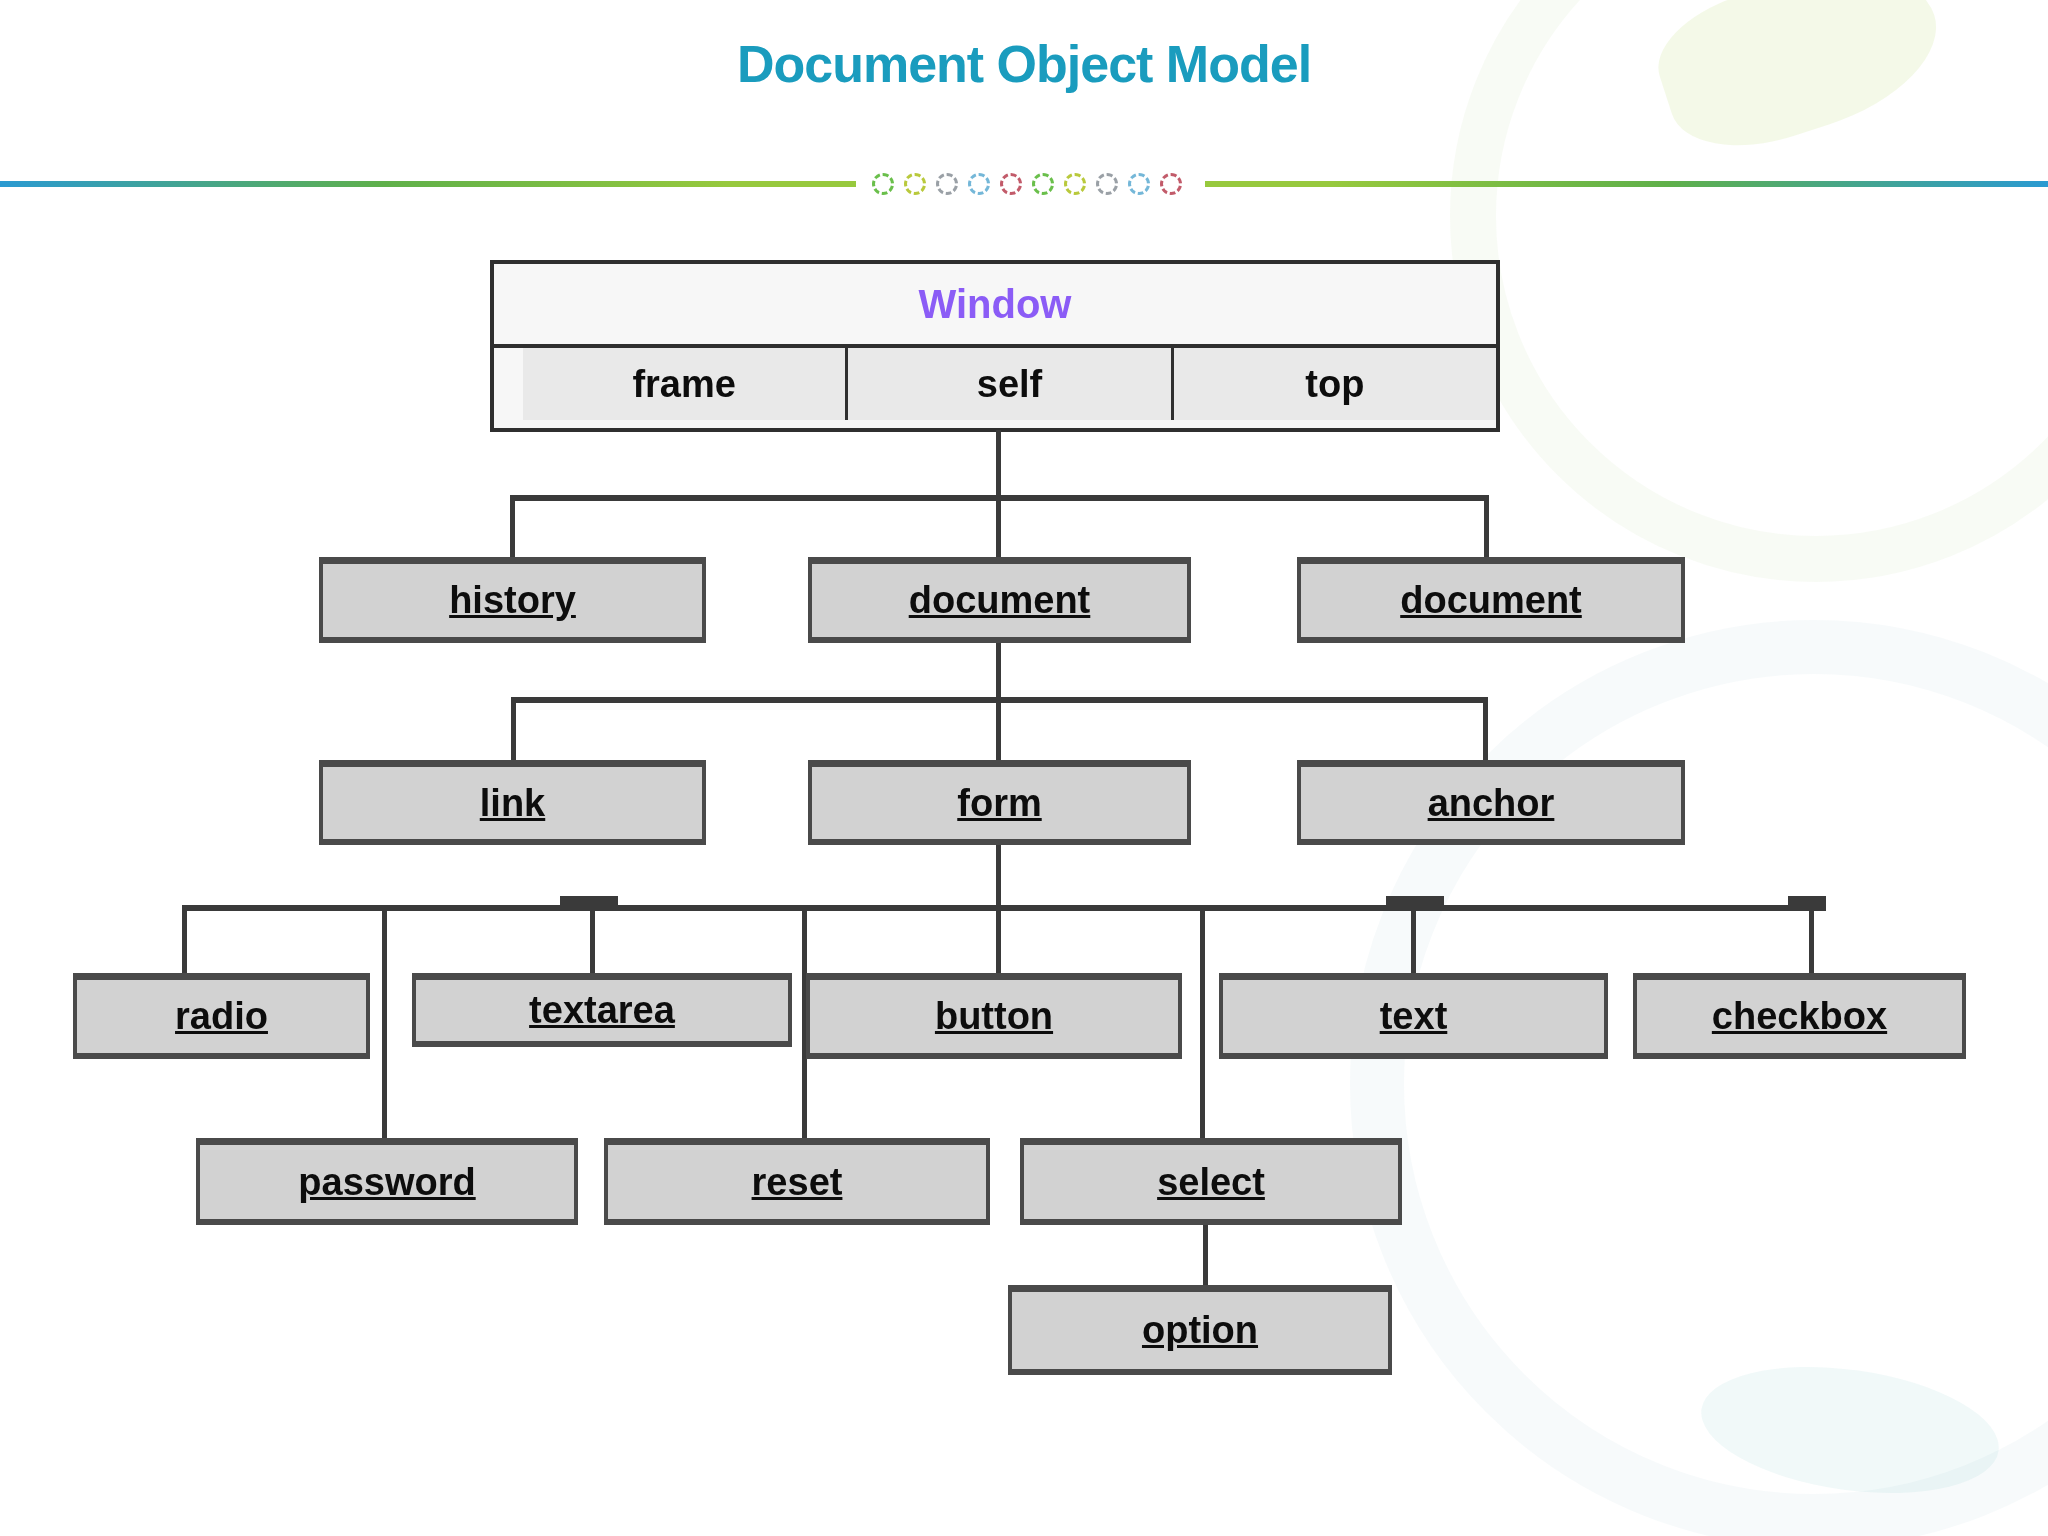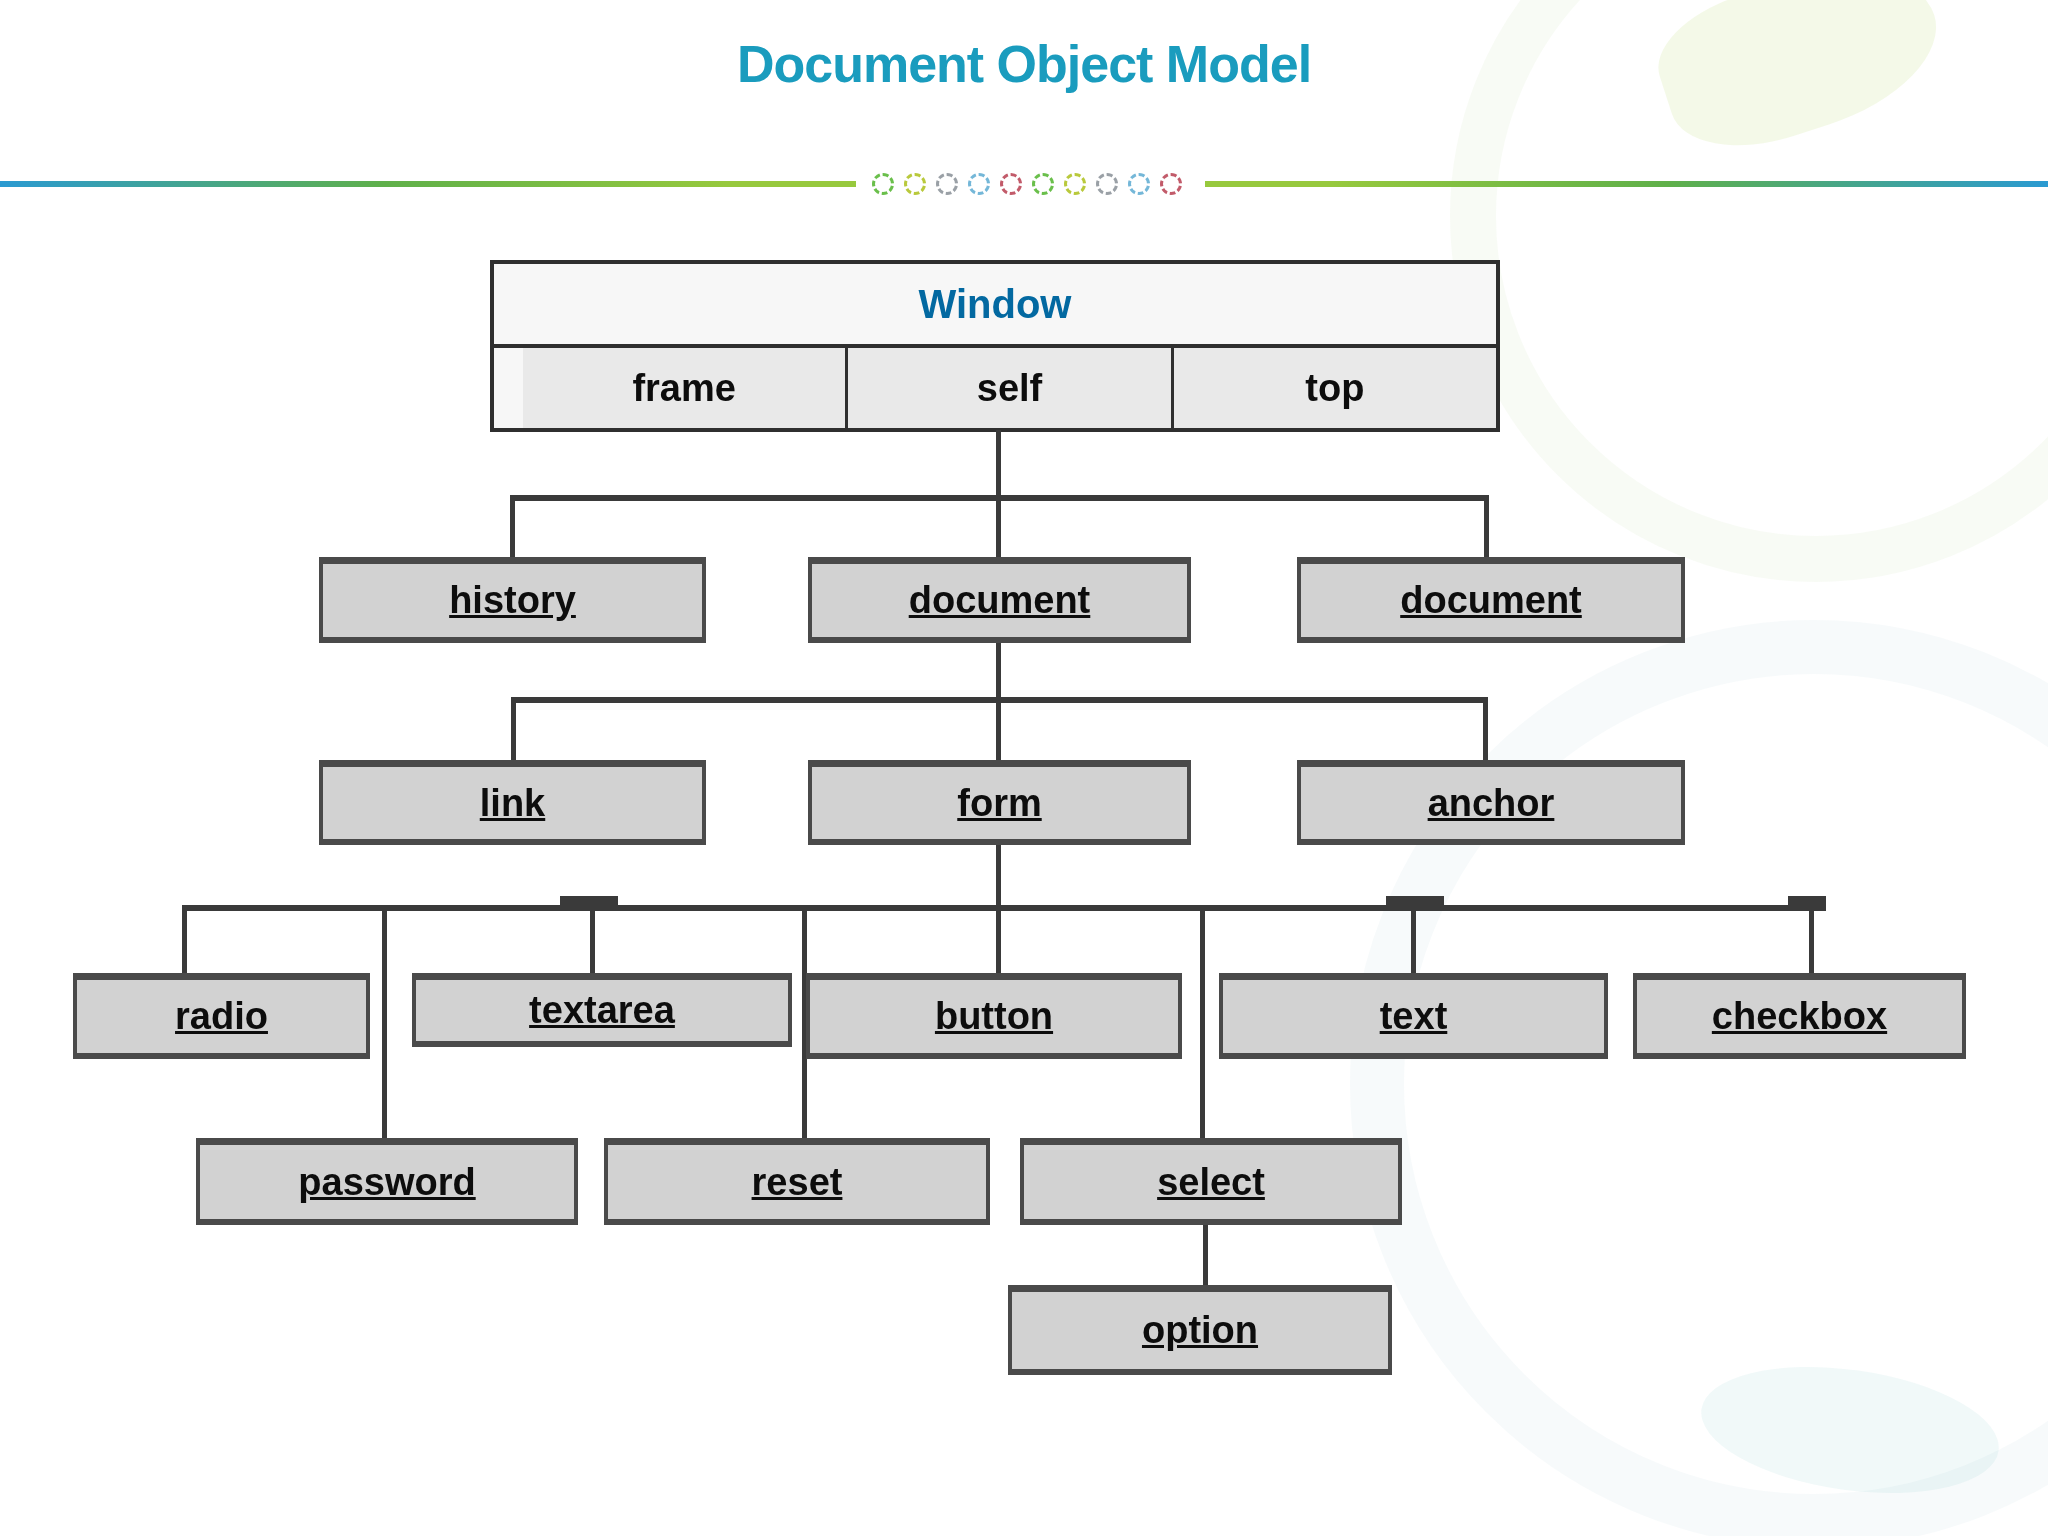--- a/index.html
+++ b/index.html
@@ -38,23 +38,23 @@
   .rings{position:absolute;left:872px;top:173px;height:22px;display:flex;gap:10px;align-items:center;}
   .ring{width:16px;height:16px;border-radius:50%;border:3px dashed #999;background:transparent;box-sizing:content-box;}
 
   
   .window-box{
     position:absolute;left:490px;top:260px;width:1010px;height:172px;
     border:4px solid #2f2f2f;box-sizing:border-box;background:#f7f7f7;
   }
   .window-title-row{
     height:80px;display:flex;align-items:center;justify-content:center;
-    font-size:40px;font-weight:bold;color:#0369a1;border-bottom:4px solid #2f2f2f;
+    font-size:40px;font-weight:bold;color:#8b5cf6;border-bottom:4px solid #2f2f2f;
   }
-  .window-cells{display:flex;height:80px;padding-left:29px;}
+  .window-cells{display:flex;height:72px;padding-left:29px;}
   .wcell{
     flex:1;background:#e9e9e9;display:flex;align-items:center;justify-content:center;
     font-size:38px;font-weight:bold;color:#0d0d0d;border-right:3px solid #2f2f2f;
   }
   .wcell:last-child{border-right:none;}
 
   
   .node{
     position:absolute;background:var(--node-fill);
     border:4px solid var(--node-border);border-top-width:7px;border-bottom-width:6px;

